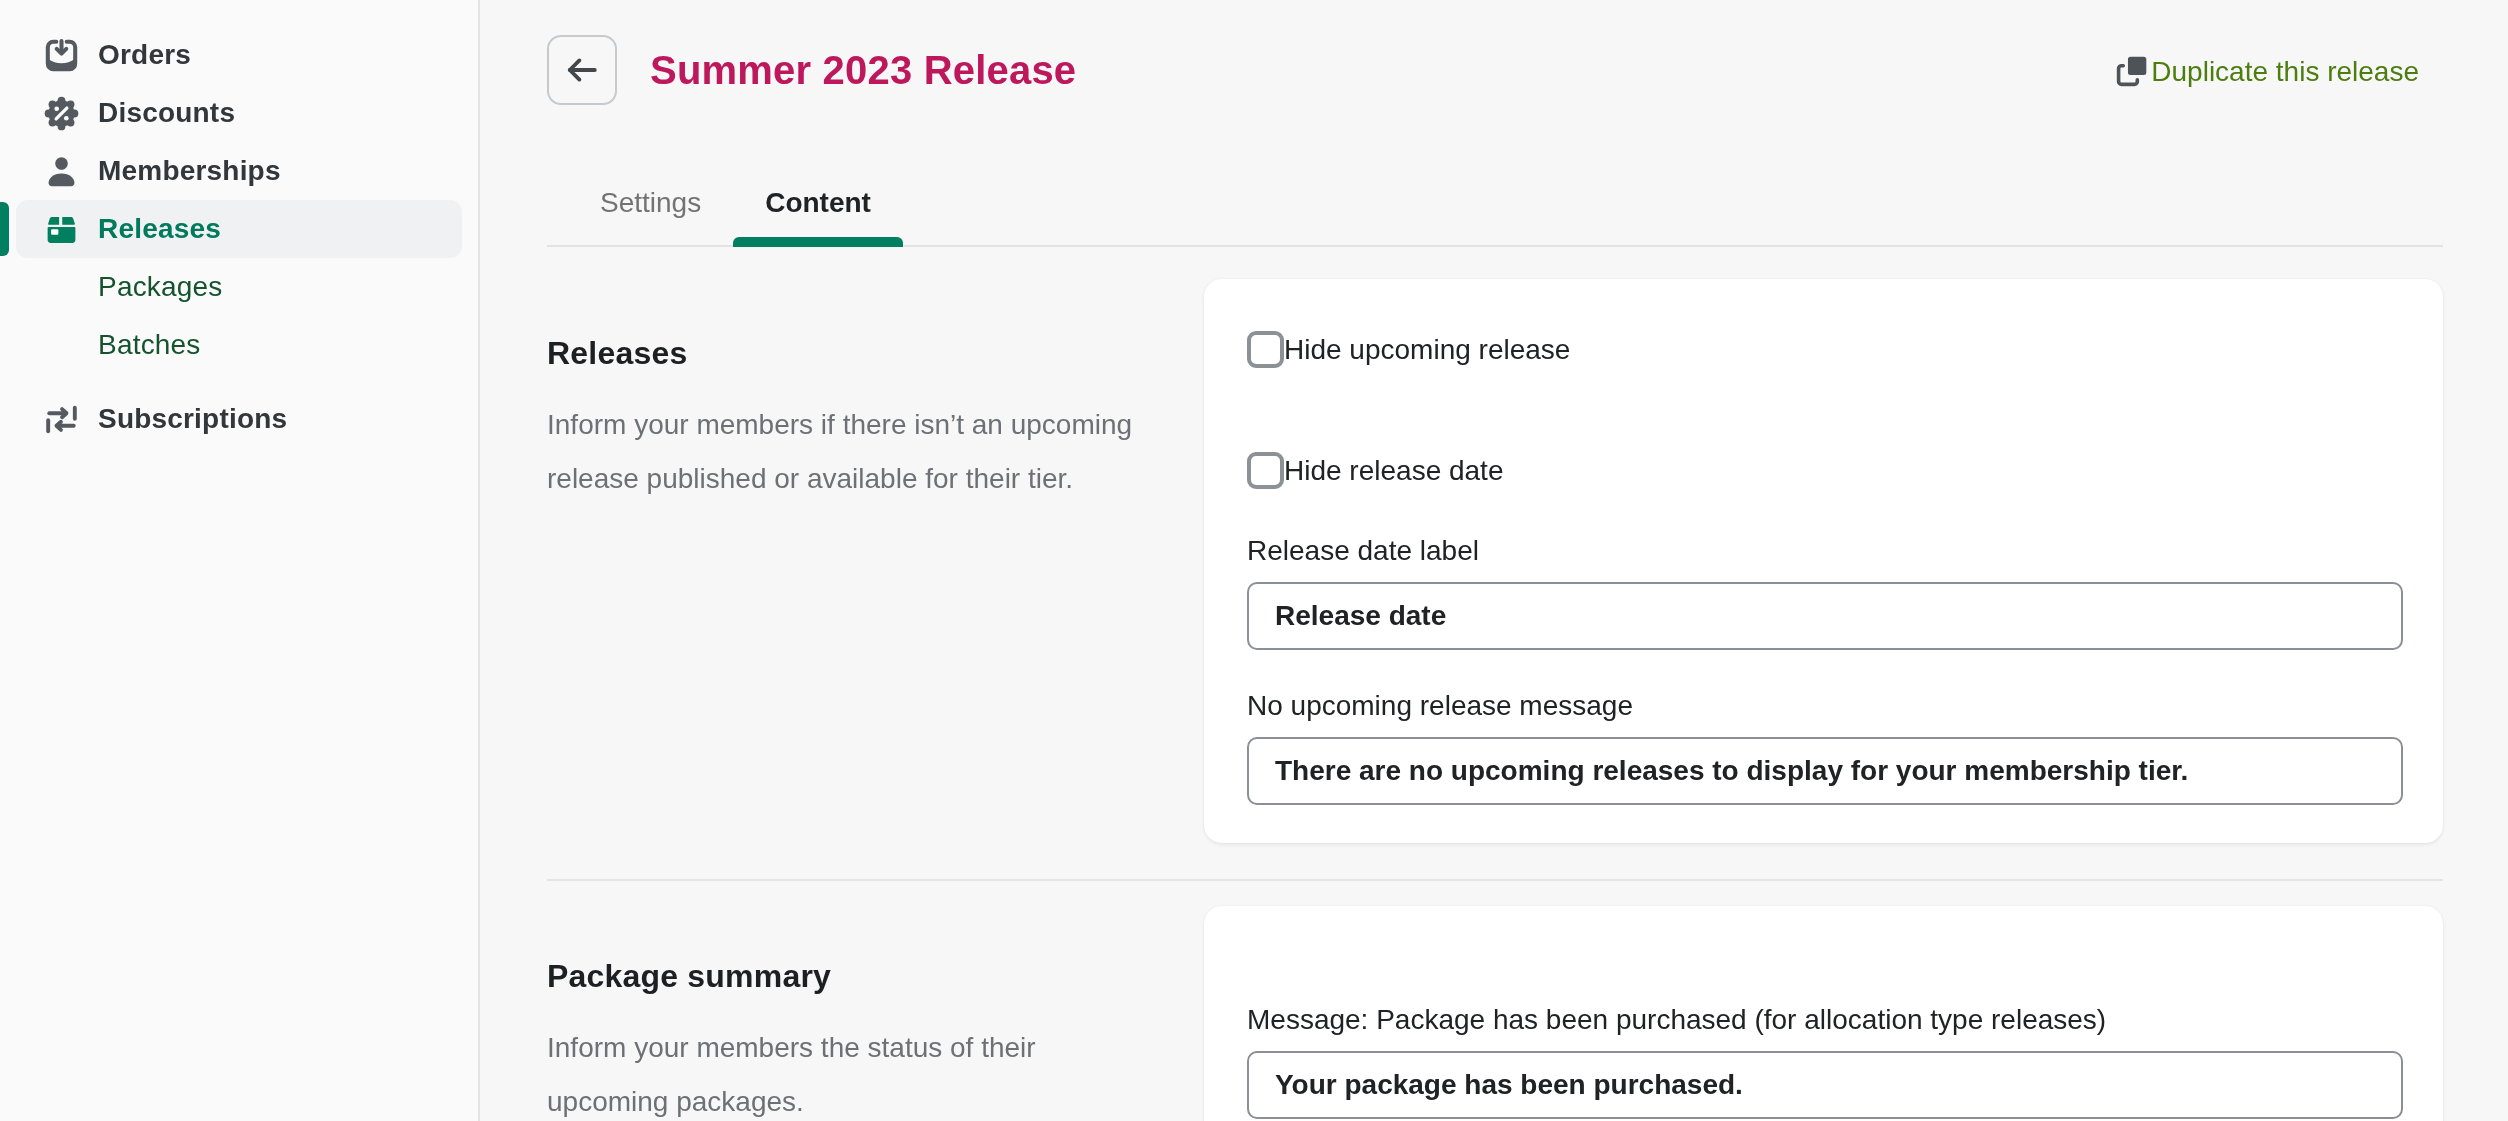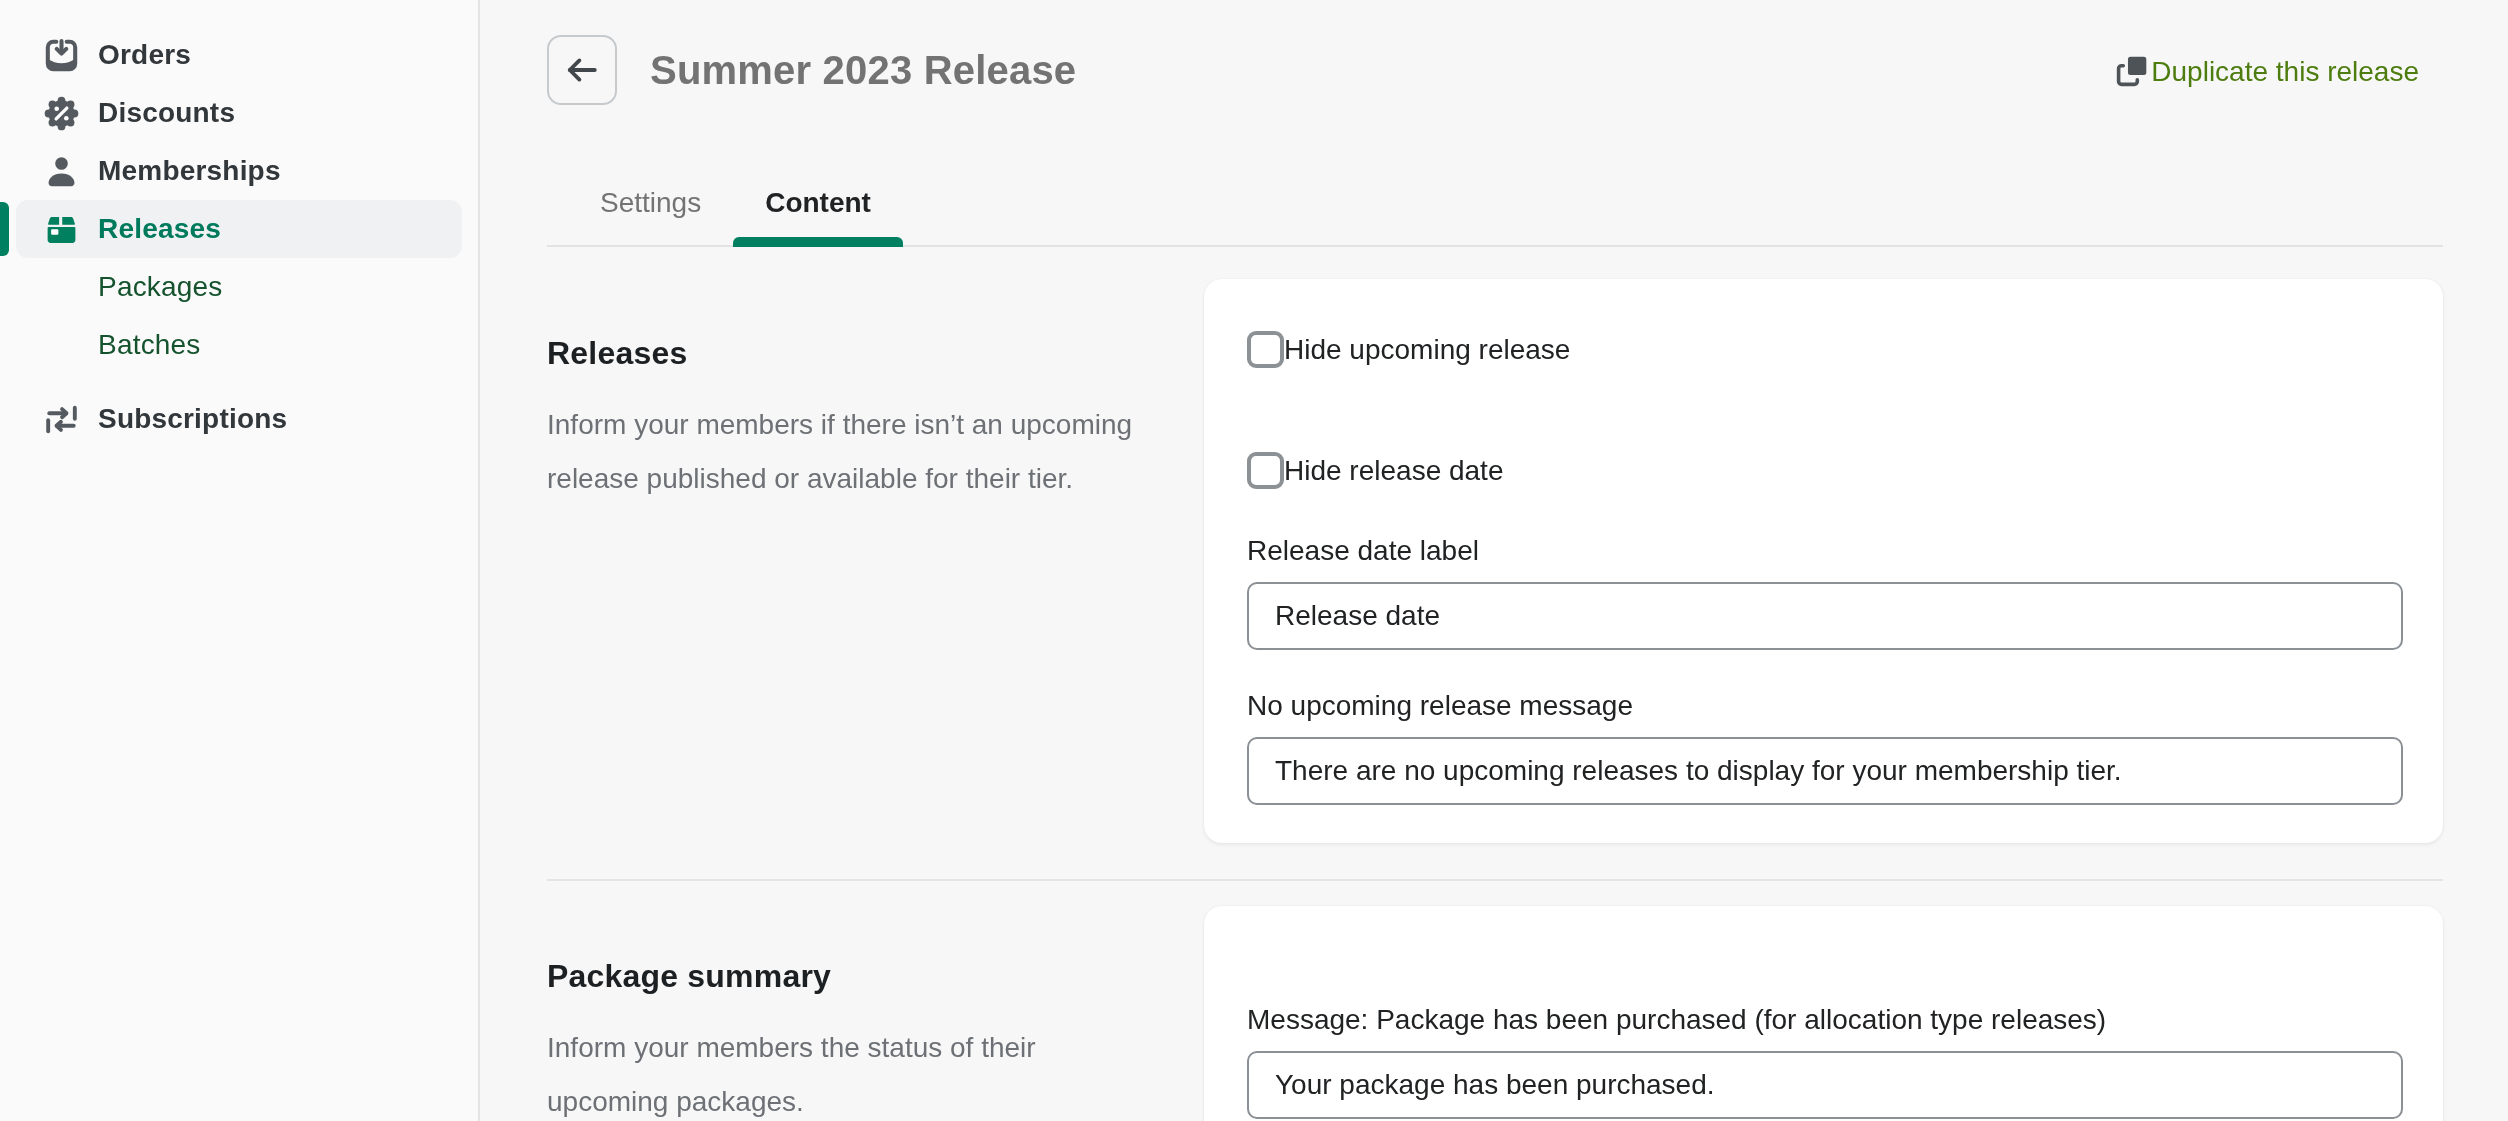--- a/index.html
+++ b/index.html
@@ -37,21 +37,21 @@
   
   .main { margin-left:482px; padding:0 65px; }
 
   .header-row { display:flex; align-items:center; margin-top:35px; height:70px; }
   .back-btn {
     width:70px; height:70px; flex:none;
     border:2px solid #c6cacd; border-radius:14px; background:transparent;
     display:flex; align-items:center; justify-content:center; cursor:pointer;
   }
   .back-btn svg { width:40px; height:40px; }
-  .page-title { font-size:40px; font-weight:700; color:#737373; margin-left:33px; letter-spacing:.2px; }
+  .page-title { font-size:40px; font-weight:700; color:#be185d; margin-left:33px; letter-spacing:.2px; }
   .duplicate-btn {
     margin-left:auto; display:flex; align-items:flex-end; 
     background:none; border:none; cursor:pointer;
     font-family:inherit; font-size:28px; font-weight:500; color:#4d7c0f;
     padding:8px 24px 8px 8px;
   }
   .duplicate-btn svg { width:36px; height:36px; }
 
   .tabs {
     display:flex; align-items:center; margin-top:55px; height:87px;
@@ -83,21 +83,21 @@
   .checkbox {
     width:37px; height:37px; flex:none; background:#fff;
     border:4px solid #8c9196; border-radius:9px; cursor:pointer;
   }
   .check-label { font-size:28px; color:#202223; }
   .field { margin-top:46px; }
   .field-label { font-size:28px; color:#202223; margin-bottom:15px; }
   .text-input {
     width:100%; height:68px; background:#fff;
     border:2px solid #8a9095; border-radius:10px;
-    padding:0 26px; font-family:inherit; font-size:28px; color:#202223;
+    padding:0 26px; font-family:inherit; font-size:28px; color:#202223;font-weight:bold;
   }
   .field + .field { margin-top:40px; }
 
   .section-divider { height:2px; background:#e3e4e6; margin-top:36px; }
   .section.second { margin-top:25px; }
   .section.second .section-info { padding-top:52px; }
 </style>
 </head>
 <body>
 

